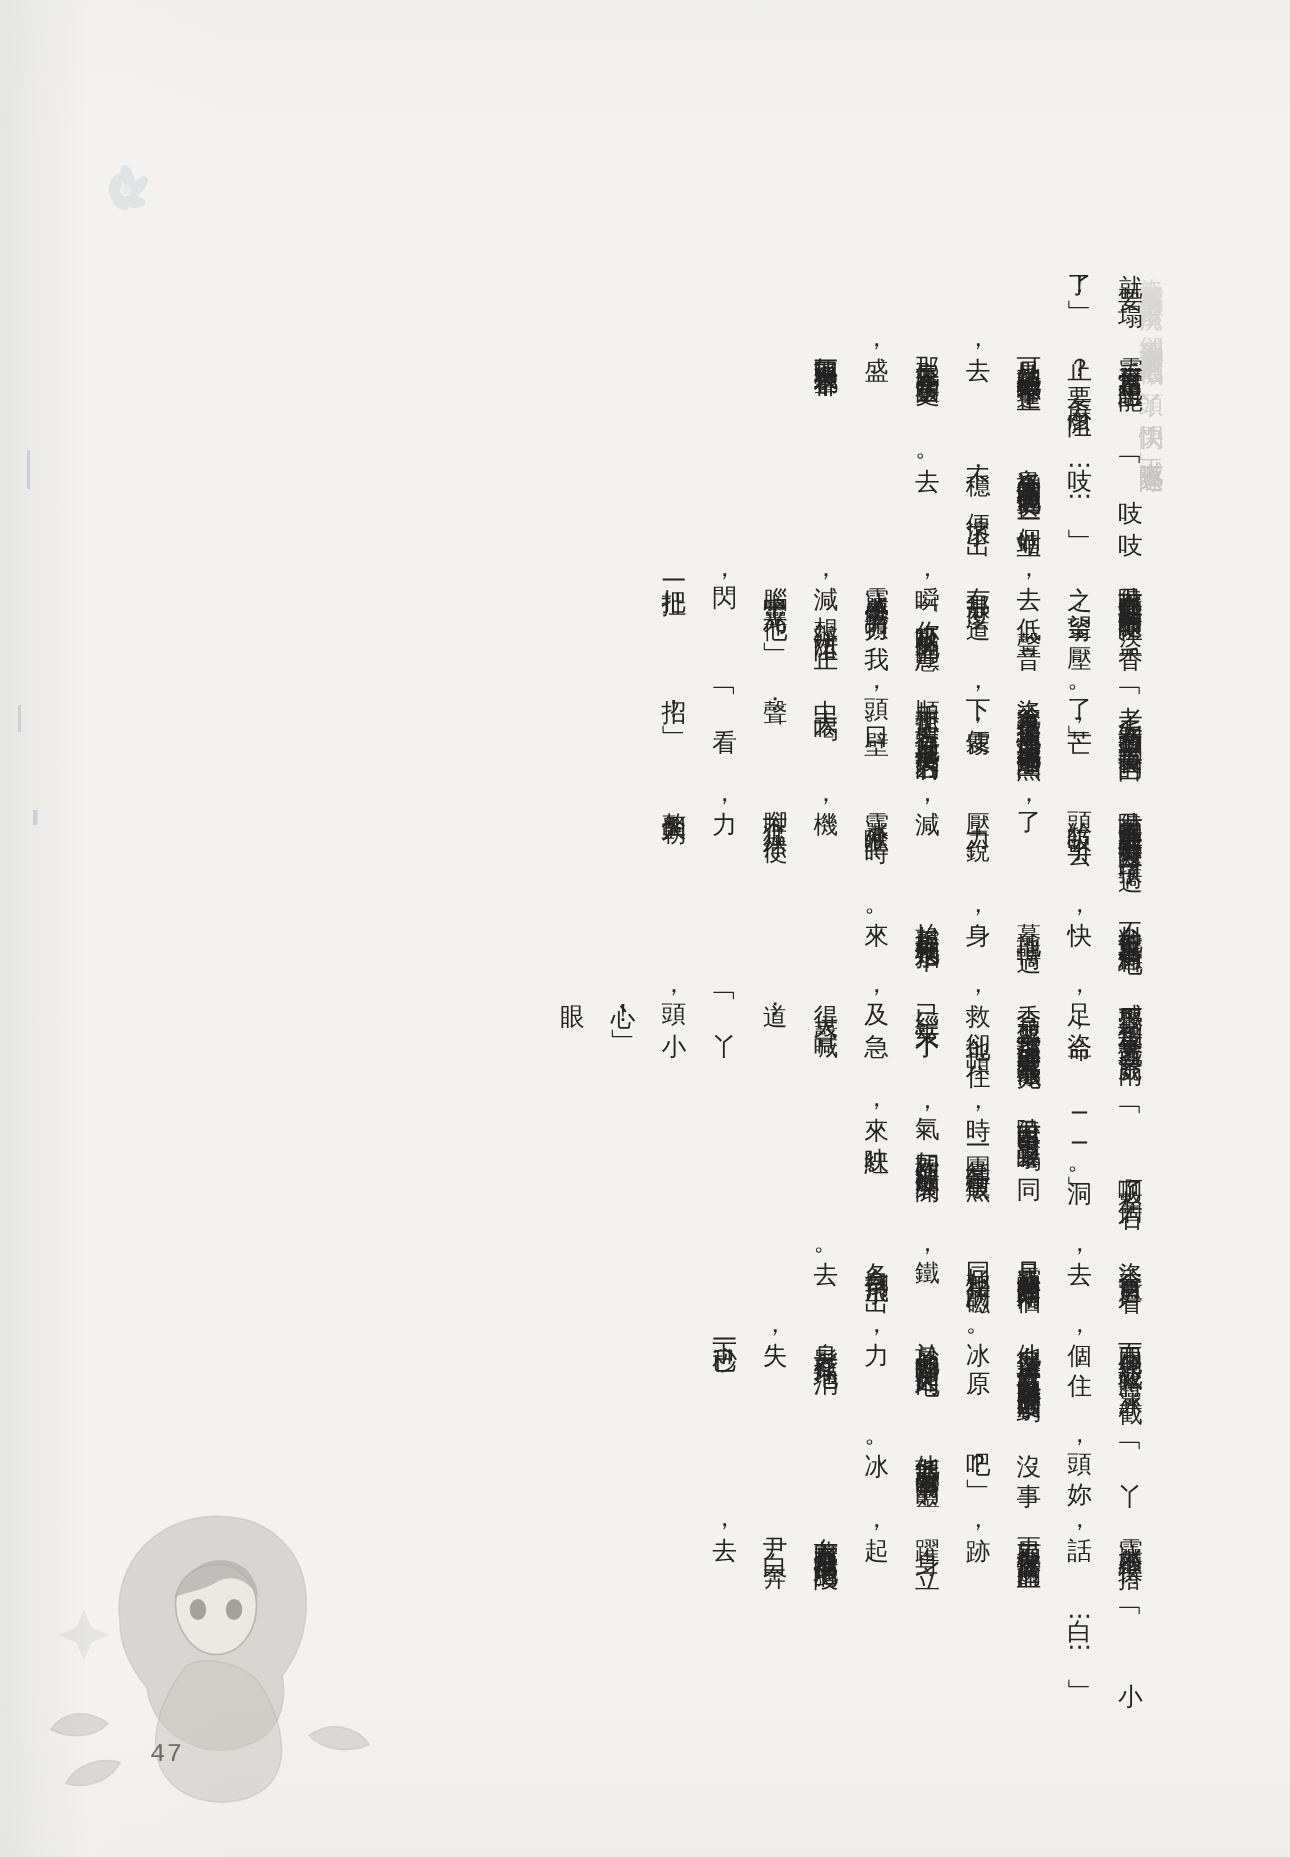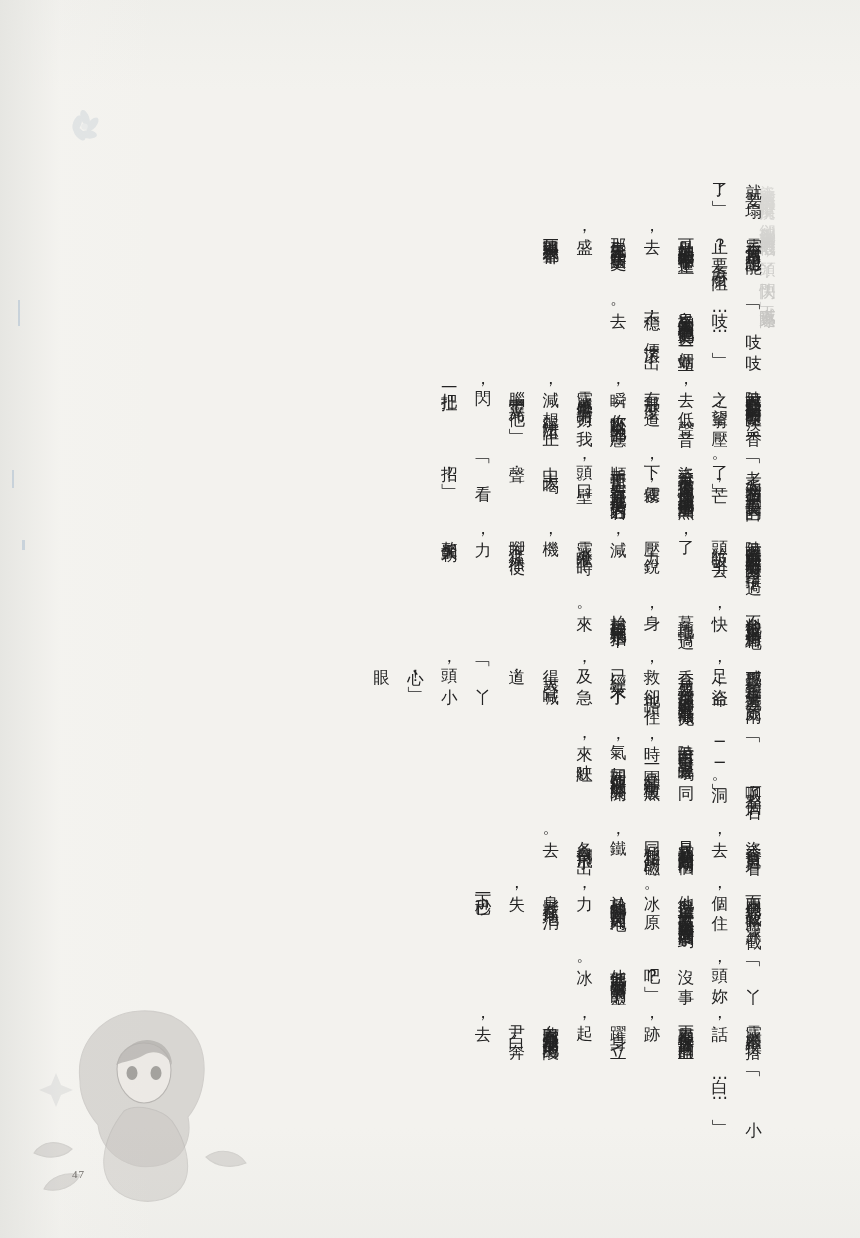--- a/index.html
+++ b/index.html
@@ -41,25 +41,25 @@
     left: 20px;
     bottom: 22px;
     width: 250px;
     height: 255px;
     opacity: 0.55;
     pointer-events: none;
   }
   
   #page-number {
     position: absolute;
-    left: 72px;
+    left: 100px;
     bottom: 58px;
-    font-size: 11px;
+    font-size: 17px;
     color: #6d6a66;
-    font-family: Liberation Serif, serif;
+    font-family: Liberation Mono, monospace;
     letter-spacing: 1px;
   }
   
   #body-text {
     position: absolute;
     top: 170px;
     right: 90px;
     height: 940px;
     width: 700px;
     display: flex;

